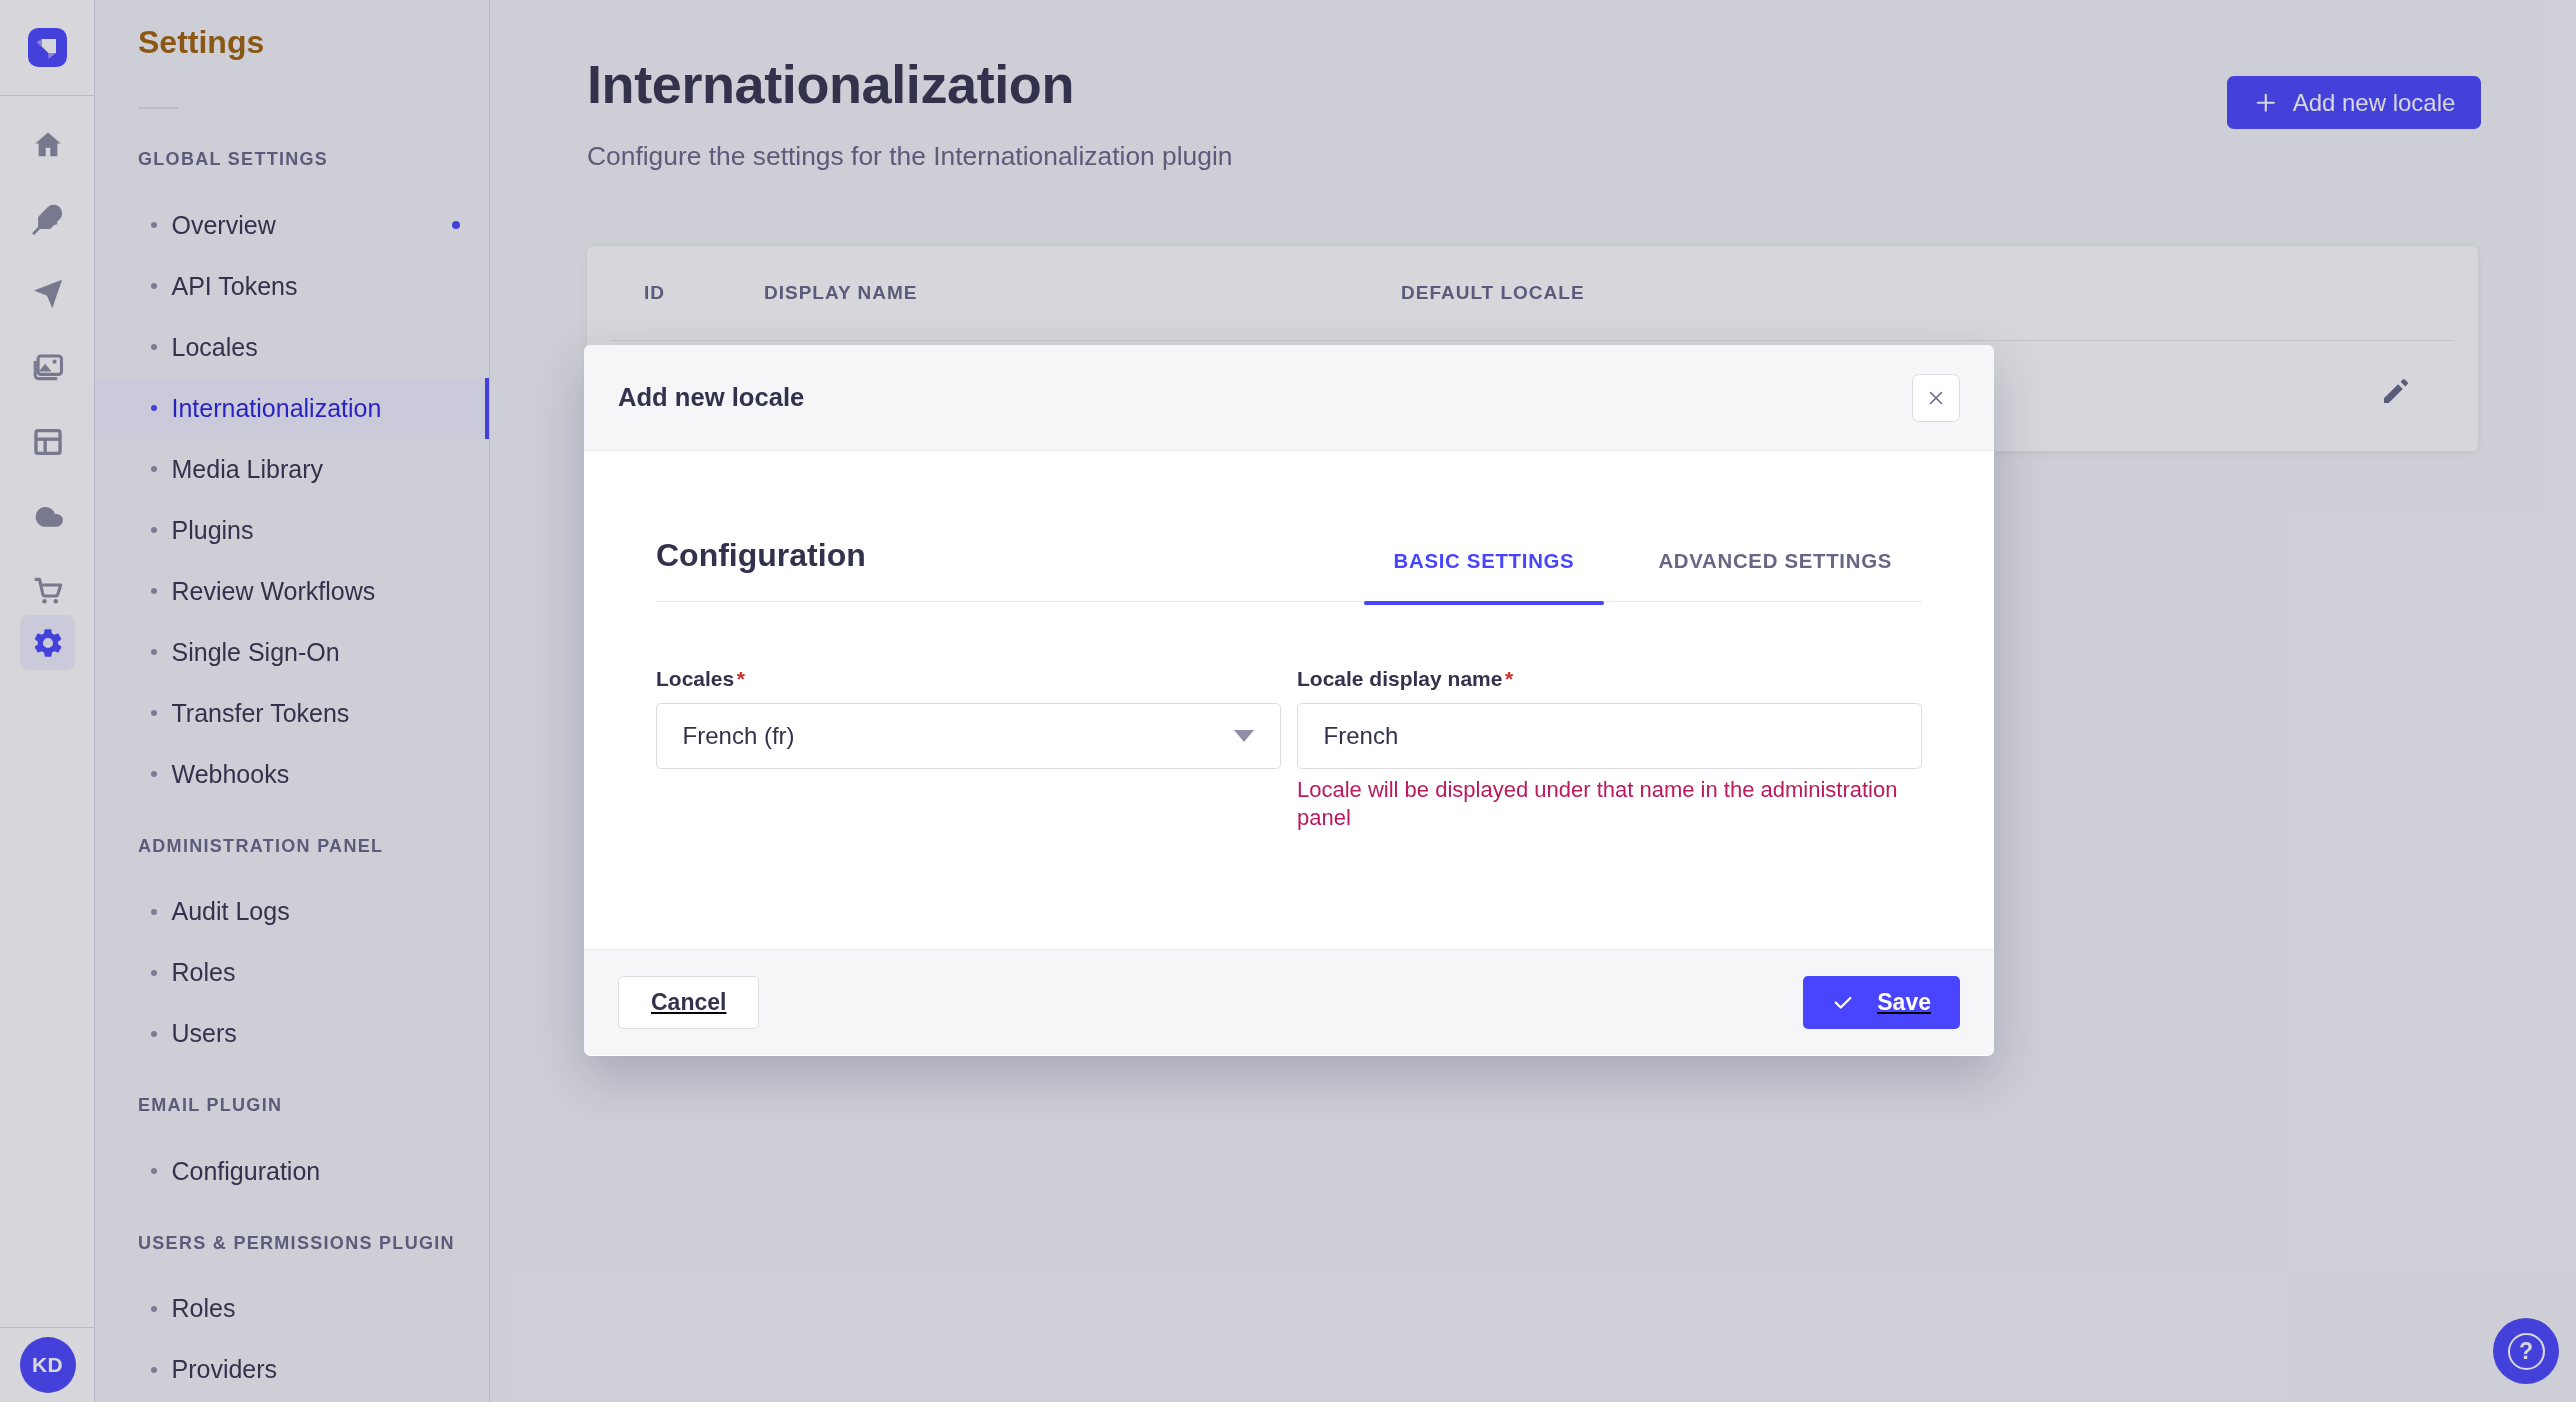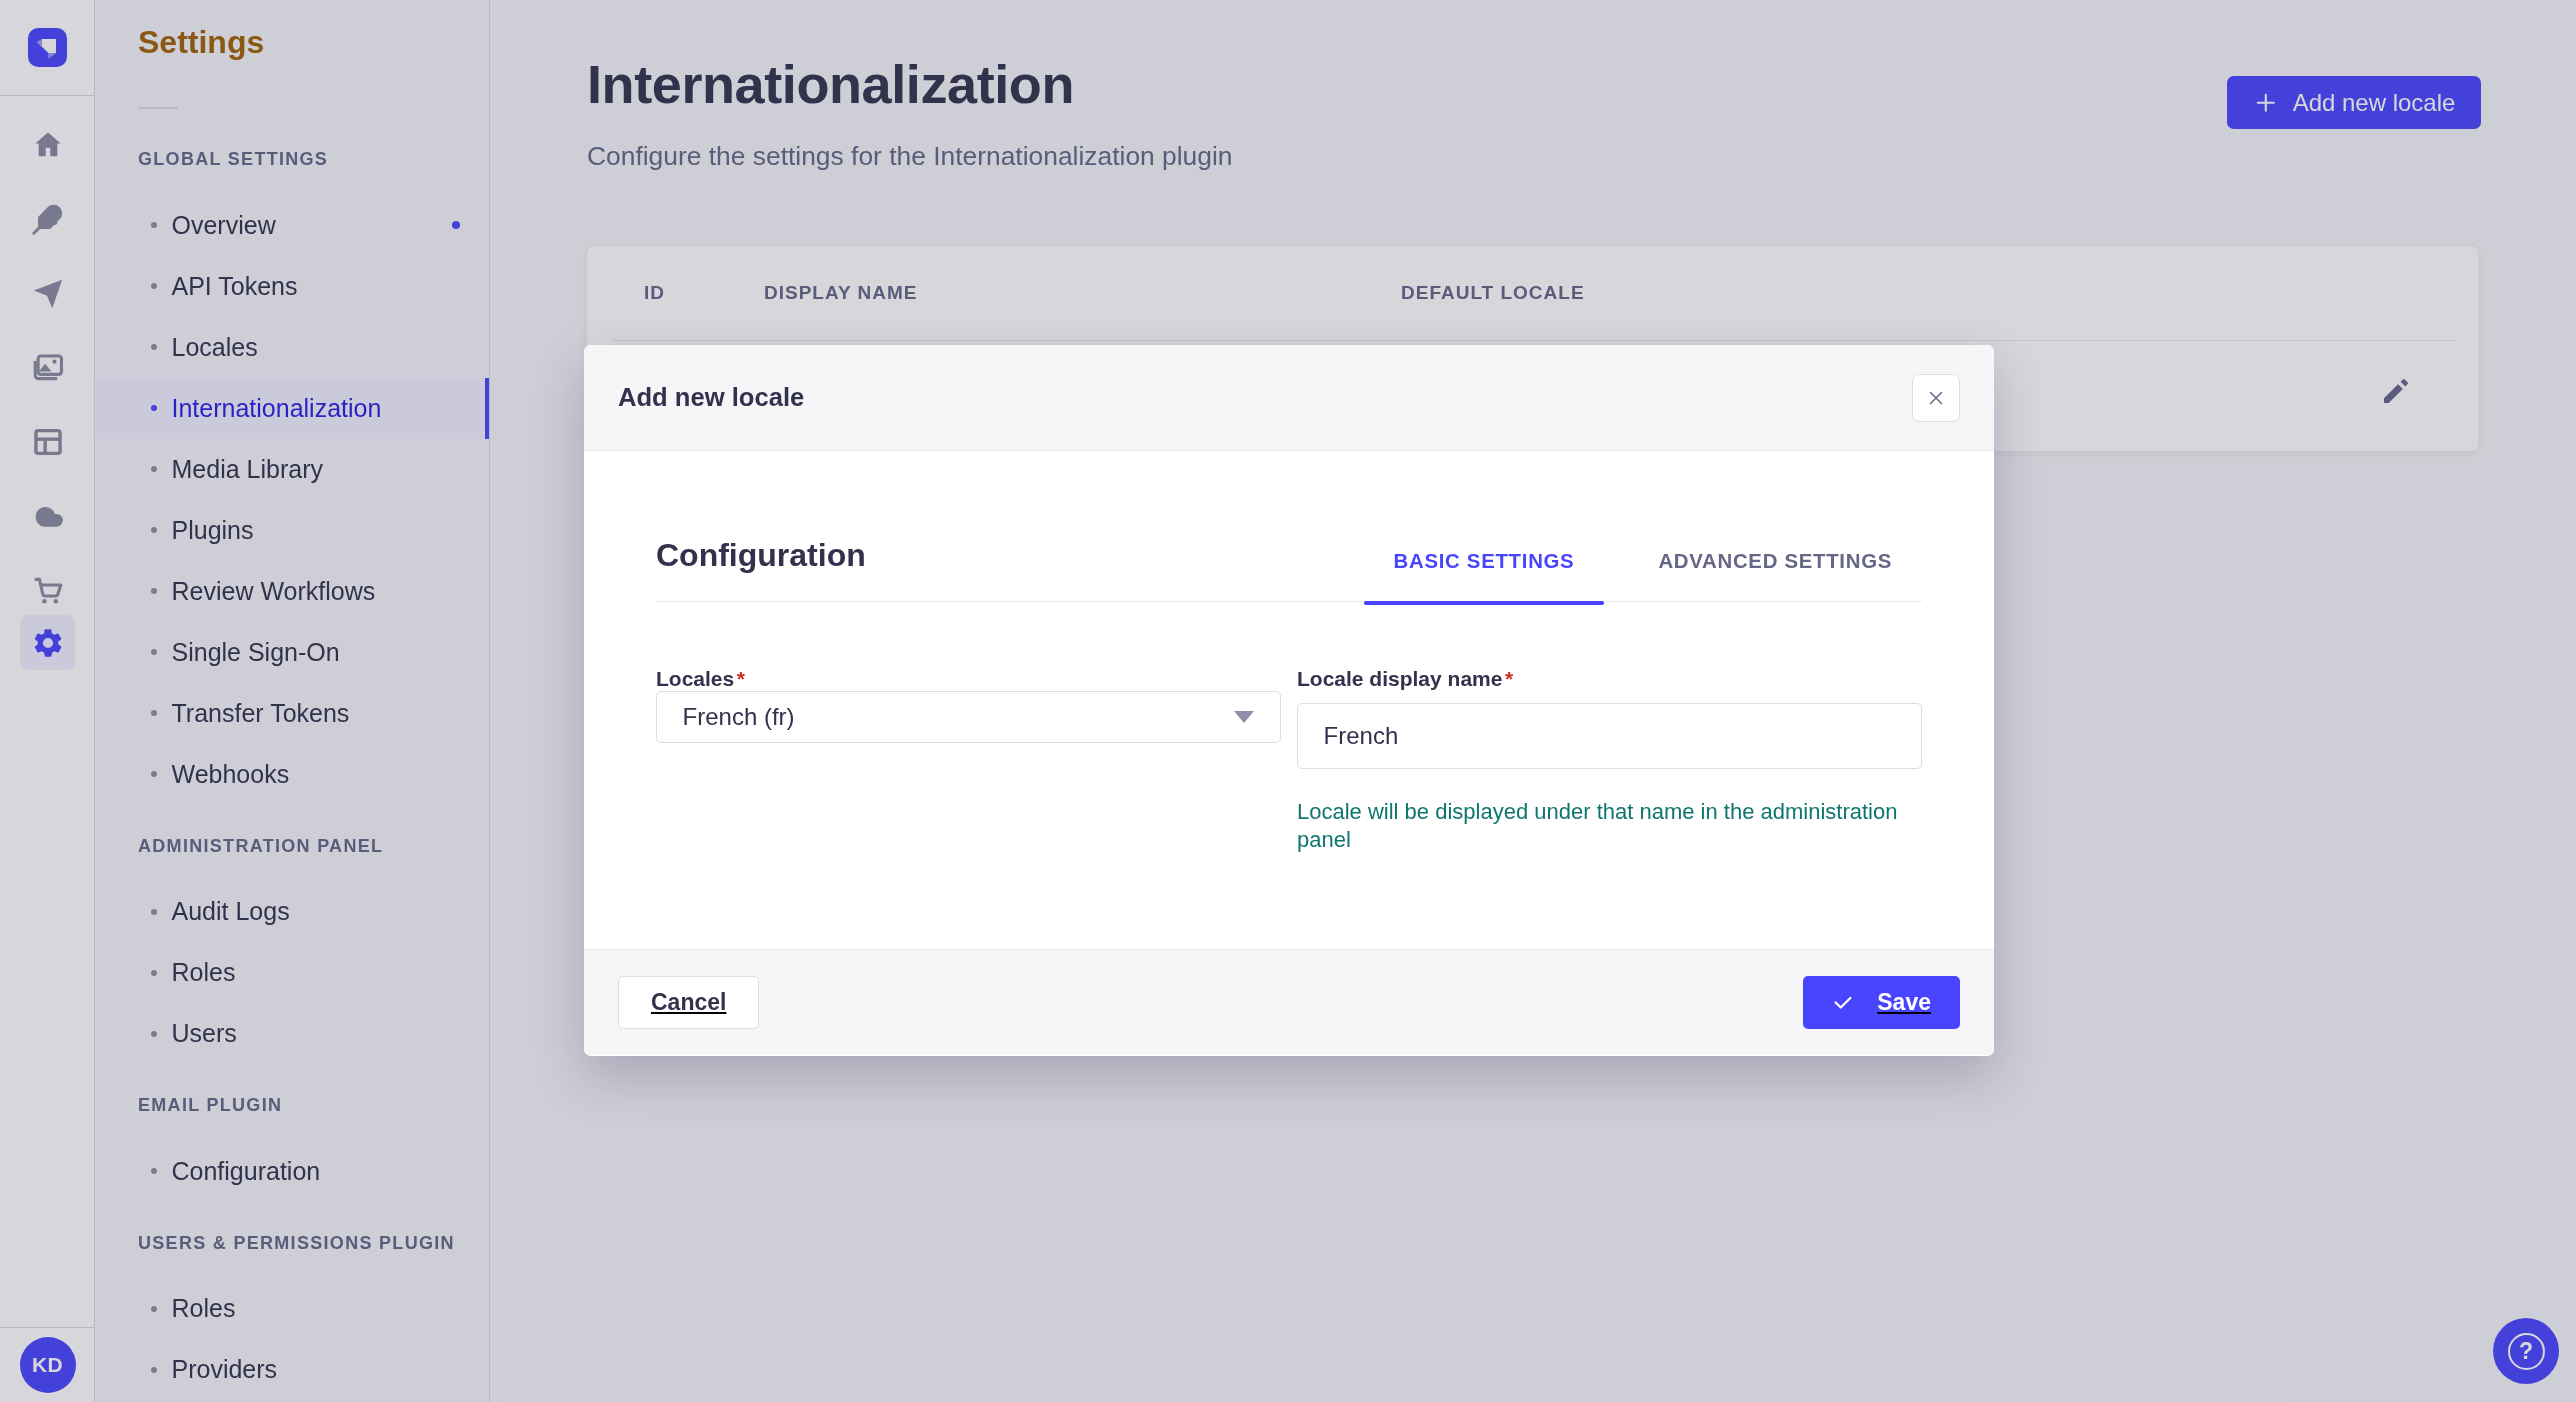--- a/index.html
+++ b/index.html
@@ -52,24 +52,24 @@
   .config-row{display:flex;justify-content:space-between;align-items:flex-end;padding-top:85px;padding-bottom:25.6px;border-bottom:1.7px solid #eaeaef;}
   .config-title{font-size:32px;font-weight:600;color:#32324d;line-height:39px;}
   .tabs{display:flex;gap:24px;}
   .tab{position:relative;padding:0 30px;font-size:20.4px;font-weight:600;letter-spacing:0.7px;line-height:25.6px;color:#666687;cursor:pointer;}
   .tab.active{color:#4945ff;}
   .tab.active::after{content:"";position:absolute;left:0;right:0;bottom:-30px;height:4.3px;background:#4945ff;border-radius:1.7px;}
   .form-row{display:flex;gap:16px;margin-top:64px;}
   .field{flex:1;min-width:0;}
   .field-label{font-size:21px;font-weight:600;color:#32324d;line-height:25.6px;}
   .req{color:#d02b20;margin-left:2.6px;}
-  .select-box{margin-top:0;height:52px;border:0.9px solid #dcdce4;border-radius:5.1px;background:#fff;display:flex;align-items:center;justify-content:space-between;padding:0 25.6px;font-size:24px;color:#32324d;cursor:pointer;}
+  .select-box{margin-top:12px;height:66px;border:0.9px solid #dcdce4;border-radius:5.1px;background:#fff;display:flex;align-items:center;justify-content:space-between;padding:0 25.6px;font-size:24px;color:#32324d;cursor:pointer;}
   .caret{width:0;height:0;border-left:10.2px solid transparent;border-right:10.2px solid transparent;border-top:12px solid #8e8ea9;}
   .text-input{margin-top:12px;width:100%;height:66px;border:0.9px solid #dcdce4;border-radius:5.1px;background:#fff;padding:0 25.6px;font-family:inherit;font-size:24px;color:#32324d;outline:none;}
-  .helper{margin-top:29px;font-size:22px;line-height:28px;color:#0f766e;max-width:605px;}
+  .helper{margin-top:7px;font-size:22px;line-height:28px;color:#be185d;max-width:605px;}
   .modal-footer{height:106px;background:#f6f6f9;border-top:0.9px solid #eaeaef;border-radius:0 0 6.8px 6.8px;display:flex;align-items:center;justify-content:space-between;padding:0 34px;text-decoration:underline;}
   .btn-cancel{height:53px;padding:0 32px;background:#fff;border:0.9px solid #dcdce4;border-radius:5.1px;font-family:inherit;font-size:23px;font-weight:600;color:#32324d;cursor:pointer;}
   .btn-save{height:53px;padding:0 29px;background:#4945ff;border:none;border-radius:5.1px;font-family:inherit;font-size:23px;font-weight:600;color:#fff;display:flex;align-items:center;gap:23px;cursor:pointer;}
   
   .fab{position:absolute;right:17px;bottom:18px;width:66px;height:66px;border-radius:50%;background:#4945ff;display:flex;align-items:center;justify-content:center;z-index:2;border:none;cursor:pointer;}
   .fab-ring{width:37px;height:37px;border:2.6px solid #fff;border-radius:50%;display:flex;align-items:center;justify-content:center;color:#fff;font-size:23px;font-weight:700;line-height:1;}
 </style>
 </head>
 <body>
 

